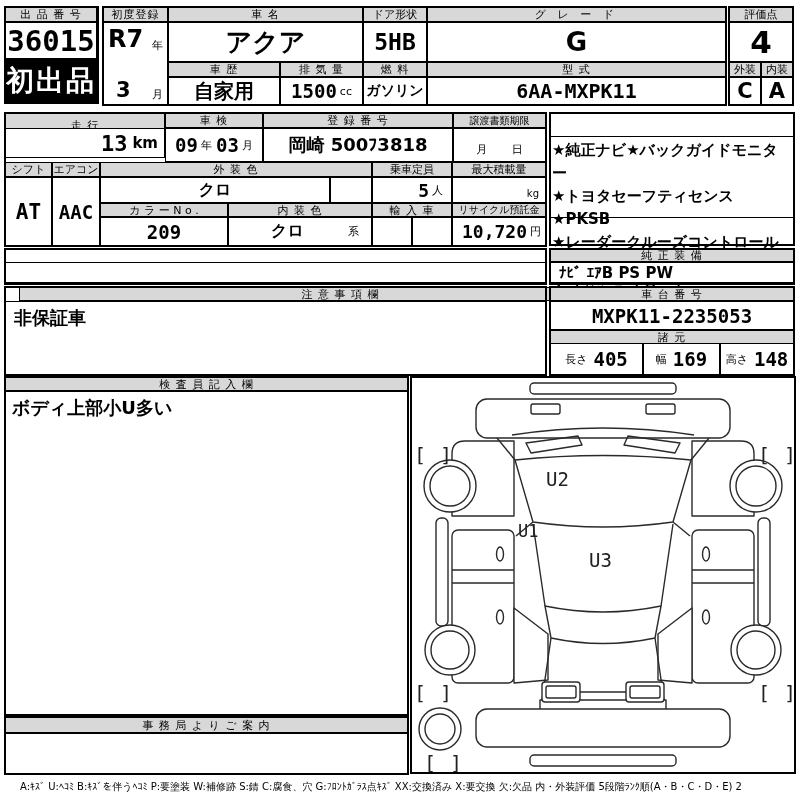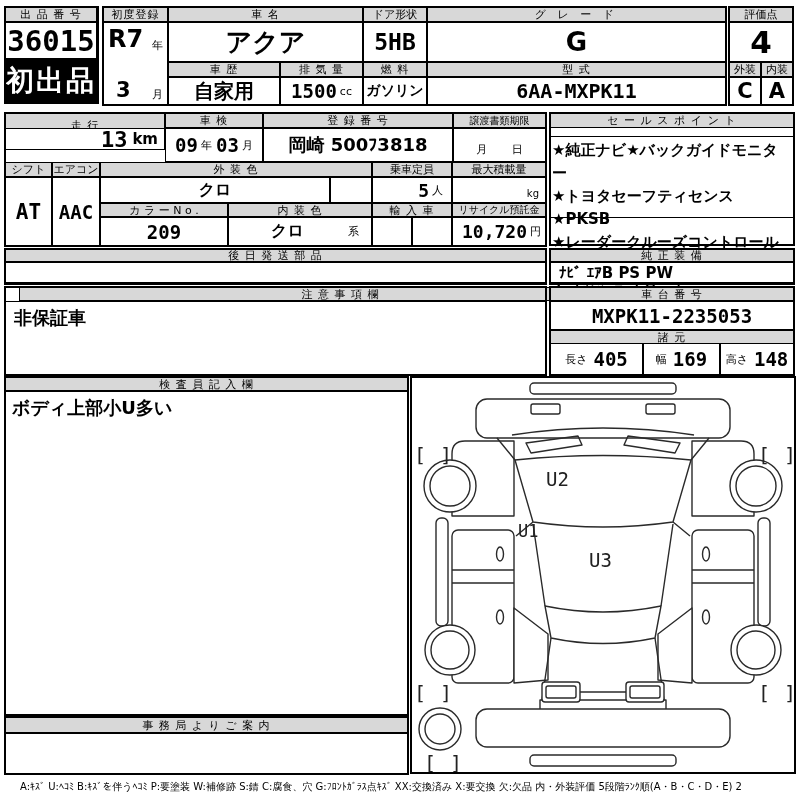--- a/index.html
+++ b/index.html
@@ -66,21 +66,21 @@
 
   <div class="cell hdr" style="left:729px;top:7px;width:64px;height:15px;letter-spacing:0">評価点</div>
   <div class="cell big" style="left:729px;top:22px;width:64px;height:40px;font-size:31px">4</div>
   <div class="cell hdr" style="left:729px;top:62px;width:32px;height:15px;letter-spacing:0">外装</div>
   <div class="cell hdr" style="left:761px;top:62px;width:32px;height:15px;letter-spacing:0">内装</div>
   <div class="cell big" style="left:729px;top:77px;width:32px;height:28px;font-size:21px">C</div>
   <div class="cell big" style="left:761px;top:77px;width:32px;height:28px;font-size:21px">A</div>
   <div class="sect" style="left:728px;top:6px;width:66px;height:100px"></div>
 
   <div class="cell hdr" style="left:5px;top:113px;width:160px;height:25px">走  行</div>
-  <div class="cell right" style="left:5px;top:128px;width:160px;height:22px;padding-right:6px">
+  <div class="cell right" style="left:5px;top:128px;width:160px;height:30px;padding-right:6px">
     <span class="mono" style="font-size:22px;font-weight:600">13</span>
     <span style="font-size:15px;font-weight:600;margin-left:5px">km</span>
   </div>
   <div class="cell hdr" style="left:165px;top:113px;width:98px;height:15px">車 検</div>
   <div class="cell" style="left:165px;top:128px;width:98px;height:34px">
     <span class="mono" style="font-size:19px;font-weight:600">09</span>
     <span class="unit">年</span>
     <span class="mono" style="font-size:19px;font-weight:600;margin-left:4px">03</span>
     <span class="unit">月</span>
   </div>
@@ -120,31 +120,29 @@
   <div class="cell hdr" style="left:372px;top:203px;width:80px;height:14px">輸 入 車</div>
   <div class="cell" style="left:372px;top:217px;width:40px;height:29px"></div>
   <div class="cell" style="left:412px;top:217px;width:40px;height:29px"></div>
   <div class="cell hdr sm" style="left:452px;top:203px;width:94px;height:14px">リサイクル預託金</div>
   <div class="cell right" style="left:452px;top:217px;width:94px;height:29px;padding-right:4px">
     <span class="mono" style="font-size:18px;font-weight:600">10,720</span>
     <span class="unit">円</span>
   </div>
   <div class="sect" style="left:4px;top:112px;width:543px;height:135px"></div>
 
-  <div class="cell hdr" style="left:550px;top:113px;width:244px;height:15px">セ ー ル ス ポ イ ン ト</div>
   <div class="saleslines" style="left:550px;top:136px;width:244px;height:82px">
     <div>★純正ナビ★バックガイドモニター</div>
     <div>★トヨタセーフティセンス★PKSB</div>
     <div>★レーダークルーズコントロール</div>
     <div>★ETC</div>
     <div>★プッシュスタート</div>
   </div>
   <div class="sect" style="left:549px;top:112px;width:246px;height:134px"></div>
 
-  <div class="cell hdr" style="left:5px;top:249px;width:541px;height:13px">後 日 発 送 部 品</div>
   <div class="cell left" style="left:5px;top:262px;width:541px;height:21px;padding-left:6px;font-size:14px"></div>
   <div class="sect" style="left:4px;top:248px;width:543px;height:37px"></div>
   <div class="cell hdr" style="left:550px;top:249px;width:244px;height:13px">純 正 装 備</div>
   <div class="cell left big" style="left:550px;top:262px;width:244px;height:21px;padding-left:8px;font-size:15px">ﾅﾋﾞ ｴｱB PS PW</div>
   <div class="sect" style="left:549px;top:248px;width:246px;height:37px"></div>
 
   <div class="cell hdr" style="left:19px;top:287px;width:643px;height:14px">注 意 事 項 欄</div>
   <div class="cell left topal big" style="left:5px;top:301px;width:541px;height:74px;padding:4px 8px;font-size:18px">非保証車</div>
   <div class="sect" style="left:4px;top:286px;width:543px;height:90px"></div>
 

